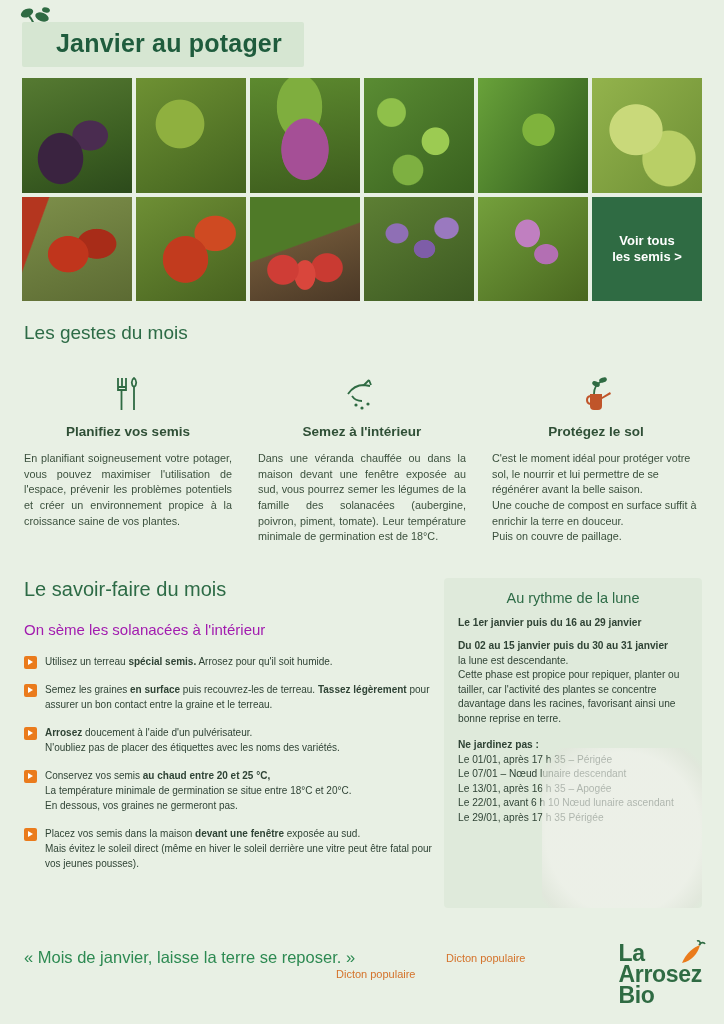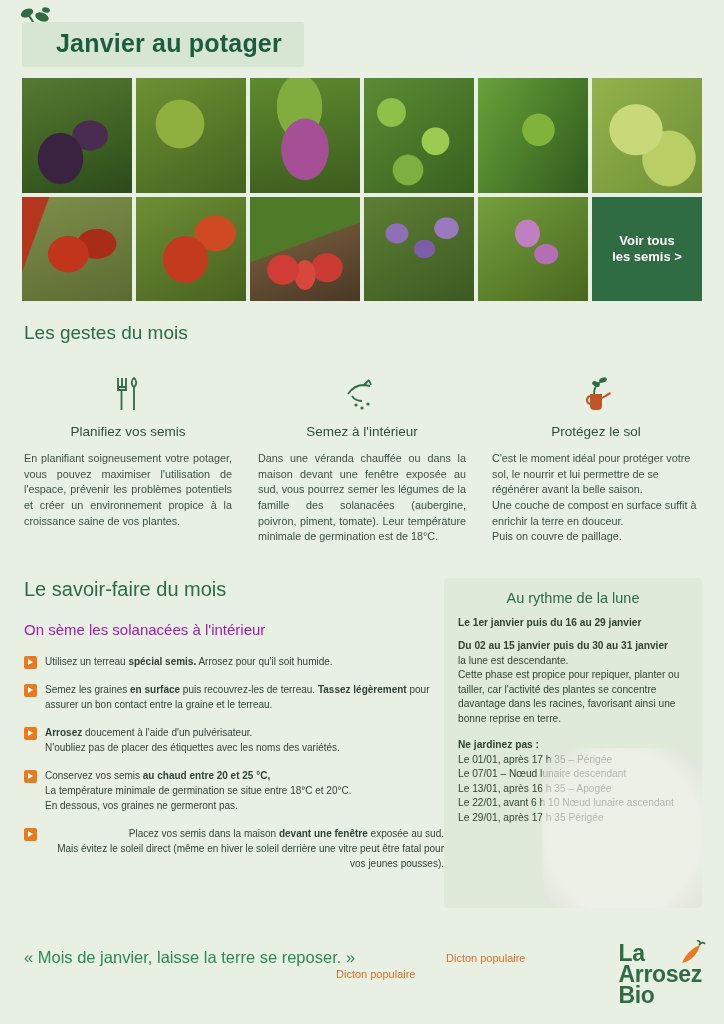--- a/index.html
+++ b/index.html
@@ -107,21 +107,21 @@
   .gestes-wrap { position:absolute; left:24px; top:322px; width:676px; }
   .gestes-cols {
     display:grid; grid-template-columns:repeat(3,1fr);
     gap:26px;
     margin-top:30px;
   }
   .gesture { text-align:center; }
   .gesture .gicon { height:40px; display:flex; align-items:flex-end; justify-content:center; }
   .gesture h3 {
     margin:10px 0 12px;
-    font-size:13.5px; font-weight:normal; color:#2f4f36;
+    font-size:13.5px; font-weight:bold; color:#2f4f36;
   }
   .gesture p {
     margin:0;
     font-size:10.8px; line-height:1.45;
     text-align:justify;
     color:#3a4f3c;
   }
   
   .savoir { position:absolute; left:24px; top:578px; width:420px; }
   .savoir h2 { font-size:20px; }
@@ -288,21 +288,21 @@
   <div class="bullet">
     <span class="arrow"></span>
     <span style="white-space:pre-line;"><b>Arrosez</b> doucement à l'aide d'un pulvérisateur.<br>N'oubliez pas de placer des étiquettes avec les noms des variétés.</span>
   </div>
   <div class="bullet">
     <span class="arrow"></span>
     <span style="white-space:pre-line;">Conservez vos semis <b>au chaud entre 20 et 25 °C,</b><br>La température minimale de germination se situe entre 18°C et 20°C.<br>En dessous, vos graines ne germeront pas.</span>
   </div>
   <div class="bullet">
     <span class="arrow"></span>
-    <span style="white-space:pre-line;text-align:right;">Placez vos semis dans la maison <b>devant une fenêtre</b> exposée au sud.<br>Mais évitez le soleil direct (même en hiver le soleil derrière une vitre peut être fatal pour vos jeunes pousses).</span>
+    <span style="white-space:pre-line;">Placez vos semis dans la maison <b>devant une fenêtre</b> exposée au sud.<br>Mais évitez le soleil direct (même en hiver le soleil derrière une vitre peut être fatal pour vos jeunes pousses).</span>
   </div>
 </div>
 
 <div class="lune">
   <div class="turnip"></div>
   <h2>Au rythme de la lune</h2>
   <p>
     <b>Le 1er janvier puis du 16 au 29 janvier</b><br>
   </p>
   <p>

